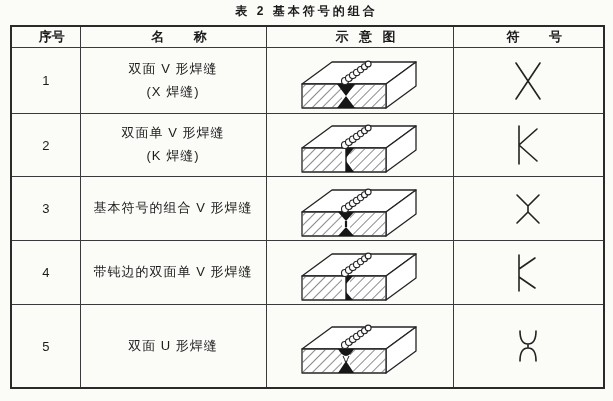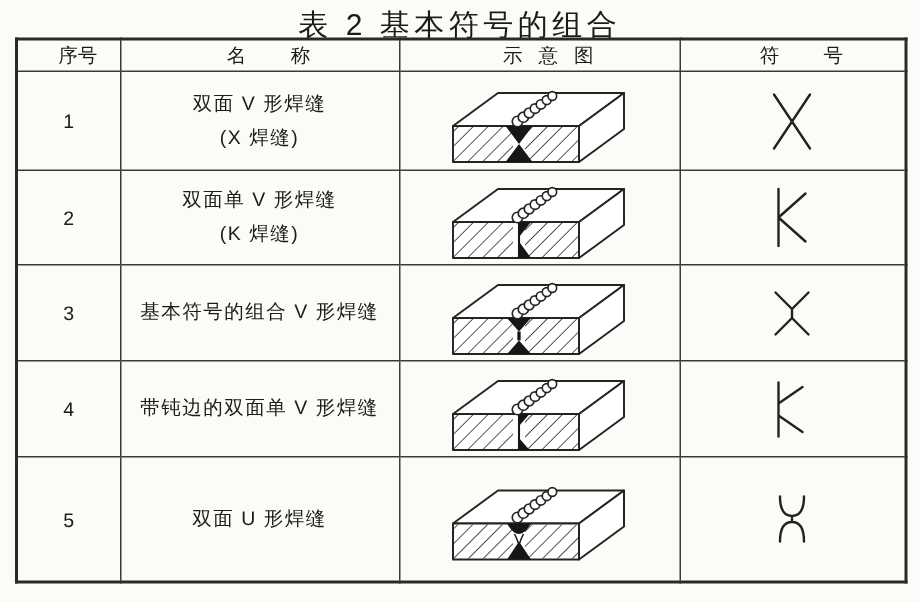--- a/index.html
+++ b/index.html
@@ -6,34 +6,34 @@
   body{
     width:613px;height:401px;
     background:#fbfbf8;
     font-family:"Liberation Sans", sans-serif;
     color:#1b1b1b;
     position:relative;
     overflow:hidden;
   }
   .doc-title{
     position:absolute;top:3px;left:10px;width:593px;
-    text-align:center;font-size:20px;font-weight:normal;letter-spacing:3px;
+    text-align:center;font-size:12px;font-weight:bold;letter-spacing:3px;
   }
   table.weld{
     position:absolute;top:25px;left:10px;
     border-collapse:collapse;table-layout:fixed;
     width:593px;
     border:2px solid #2a2a2a;
   }
   table.weld th, table.weld td{
     border:1px solid #3a3a3a;
     text-align:center;vertical-align:middle;
     padding:0;font-size:13px;
   }
-  table.weld th{font-weight:normal;height:20px;padding-left:12px;}
+  table.weld th{font-weight:bold;height:20px;padding-left:12px;}
   th.sp-wide{word-spacing:26px;}
   th.sp-mid{word-spacing:7px;}
   tr.r1 td{height:65px;}
   tr.r2 td{height:61px;}
   tr.r3 td{height:63px;}
   tr.r4 td{height:63px;}
   tr.r5 td{height:82px;}
   .name-cell{line-height:1.75;letter-spacing:1px;}
   .diagram-wrap, .symbol-wrap{display:flex;align-items:center;justify-content:center;}
   svg{display:block;}

